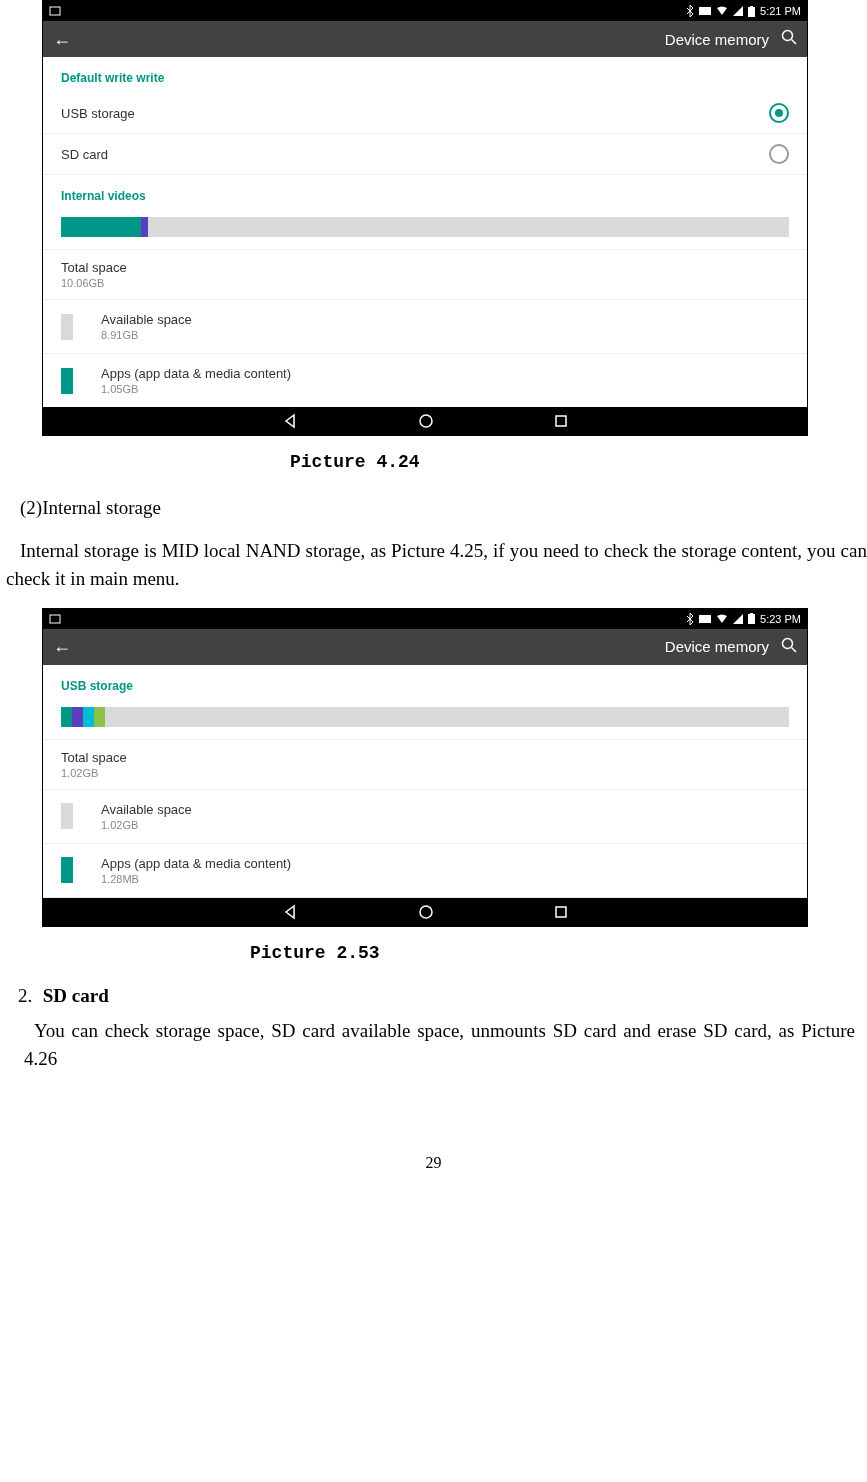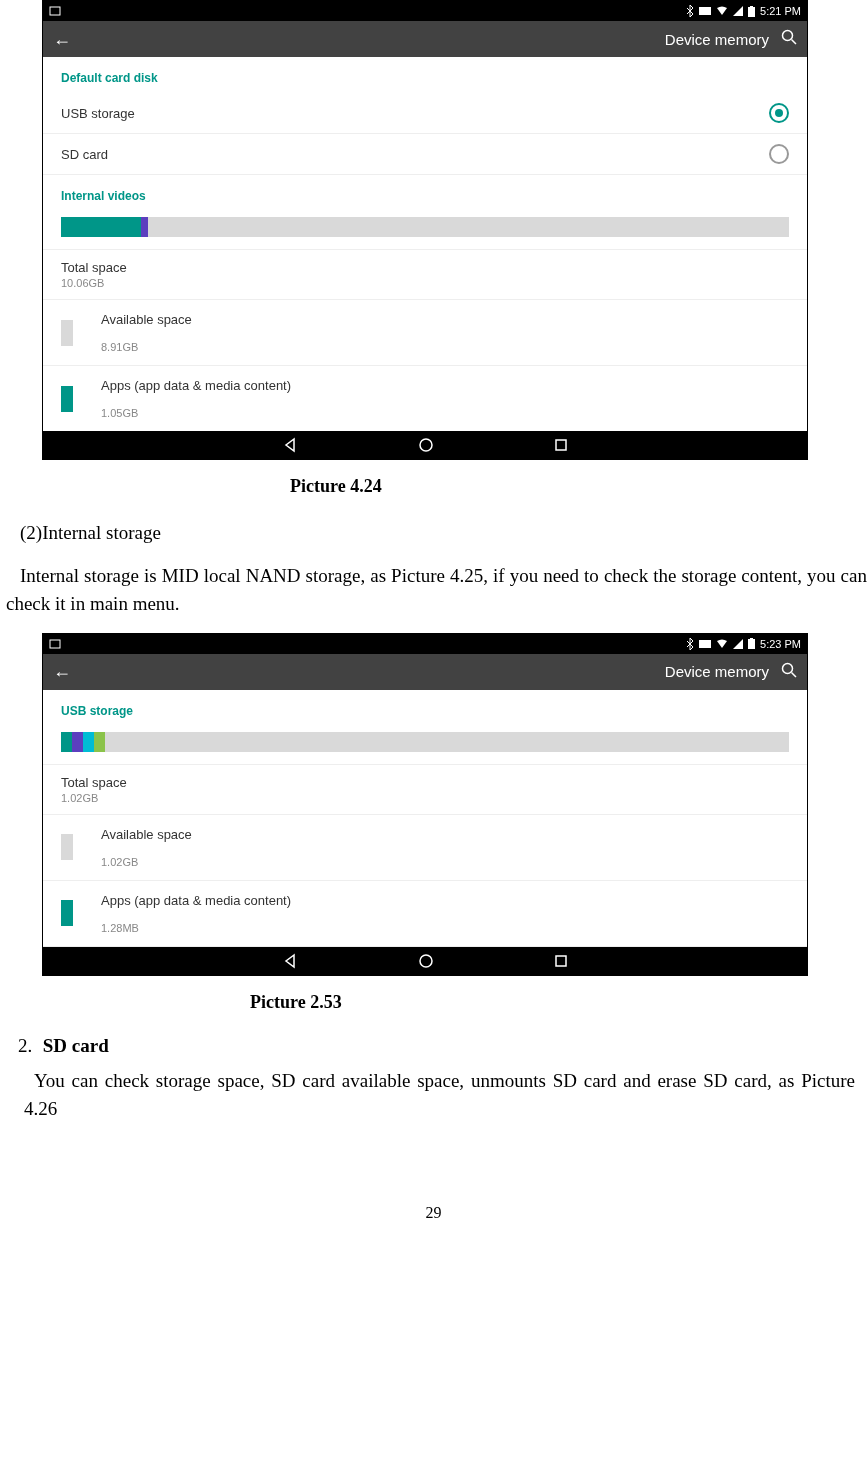--- a/index.html
+++ b/index.html
@@ -77,29 +77,29 @@
   .bar {
     height: 20px; width: 100%; background: #ddd; display: flex; overflow: hidden;
   }
   .seg { height: 100%; }
   .itemrow {
     display: flex; align-items: center; padding: 12px 18px; border-bottom: 1px solid #eee;
   }
   .itemrow.nb { border-bottom: none; }
   .swatch { width: 12px; height: 26px; margin-right: 28px; }
   .itemrow .flexcol .t1 { font-size: 13px; color: #333; }
-  .itemrow .flexcol .t2 { font-size: 11px; color: #888; margin-top: 14px; }
+  .itemrow .flexcol .t2 { font-size: 11px; color: #888; margin-top: 2px; }
   .navbar {
     height: 28px; background: #000; color: #fff;
     display: flex; align-items: center; justify-content: center; gap: 120px;
   }
   .nav-btn { cursor: pointer; display: inline-flex; }
   .caption {
     text-align: left;
-    font-family: Liberation Serif, serif;
+    font-family: Liberation Mono, monospace;
     font-weight: bold;
     font-size: 18px;
     margin: 12px 0 22px 290px;
   }
   .body-text {
     font-family: "Times New Roman", serif;
     font-size: 19px;
     line-height: 1.5;
     margin: 0 4px 14px 20px;
     text-align: justify;
@@ -166,21 +166,21 @@
       <span class="back">←</span>
       <span class="title">Device memory</span>
       <span class="search">
         <svg width="16" height="16" viewBox="0 0 16 16">
             <circle cx="6.5" cy="6.5" r="5" fill="none" stroke="#fff" stroke-width="1.5"></circle>
             <line x1="10.5" y1="10.5" x2="15" y2="15" stroke="#fff" stroke-width="1.5"></line>
           </svg>
       </span>
     </div>
     <div class="content">
-      <div class="section-header">Default card disk</div>
+      <div class="section-header">Default write write</div>
       <div class="row">
         <span class="label">USB storage</span>
         <span class="radio">
             <span class="dot"></span>
           </span>
       </div>
       <div class="row">
         <span class="label">SD card</span>
         <span class="radio off"></span>
       </div>

